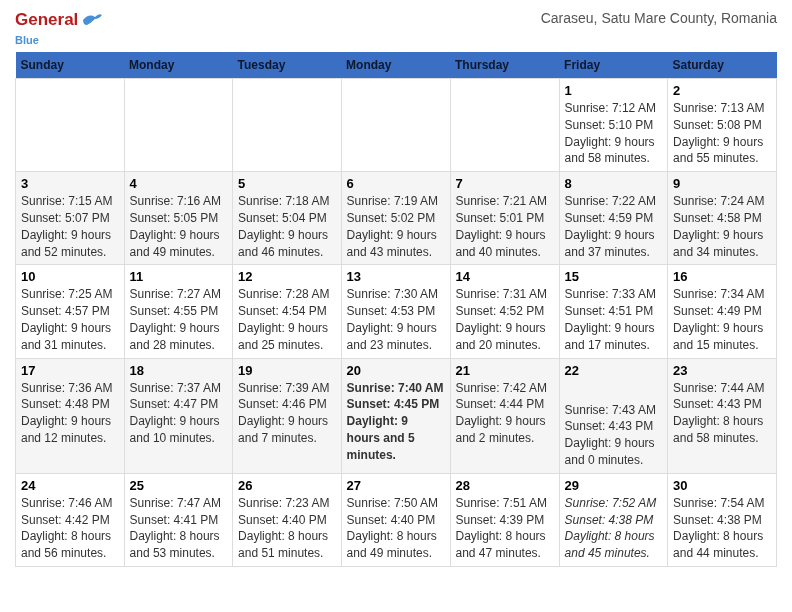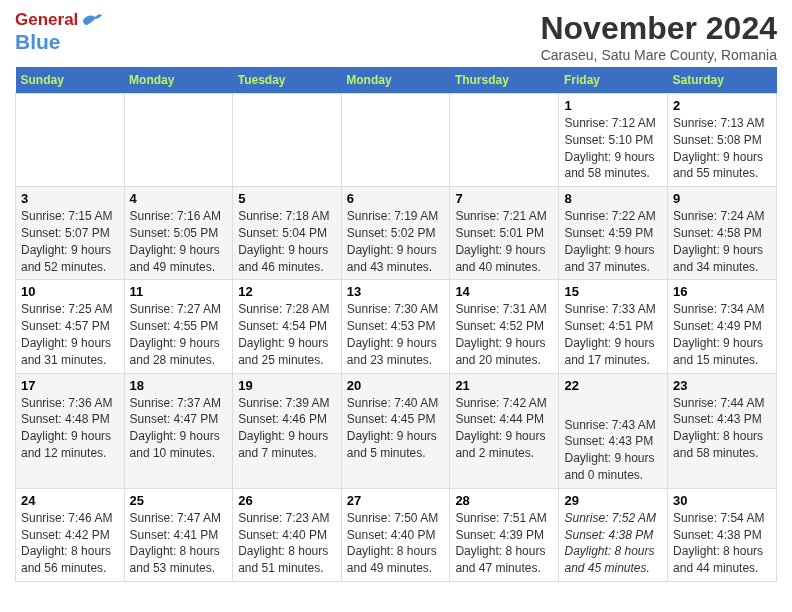--- a/index.html
+++ b/index.html
@@ -28,21 +28,21 @@
       font-size: 14px;
       color: #555;
     }
     table {
       width: 100%;
       border-collapse: collapse;
       font-size: 11px;
     }
     thead tr th {
       background: #3a6fc4;
-      color: #bef264;
+      color: #0f172a;
       text-align: left;
       padding: 6px 5px;
       font-size: 12px;
       font-weight: bold;
     }
     tbody tr td {
       border: 1px solid #ddd;
       vertical-align: top;
       padding: 4px 5px;
       width: 113px;
@@ -70,21 +70,21 @@
       display: flex;
       align-items: center;
     }
     .logo-general {
       color: #b91c1c;
       font-size: 17px;
       font-weight: bold;
     }
     .logo-blue-text {
       color: #4a90d9;
-      font-size: 21px;
+      font-size: 11px;
       font-weight: bold;
     }
     .bird-svg {
       margin-left: 3px;
     }
   </style>
 </head>
 <body>
 
 <div class="header-section">
@@ -95,21 +95,20 @@
         <svg class="bird-svg" width="22" height="18" viewBox="0 0 22 18">
           <path d="M2,9 Q8,2 14,6 Q18,2 21,4 Q18,8 14,8 Q10,12 6,14 Q2,14 2,9Z" fill="#4a90d9"></path>
         </svg>
       </div>
       <div>
         <span class="logo-blue-text">Blue</span>
       </div>
     </div>
   </div>
   <div class="title-section">
-    <div class="month-title">November 2024</div>
     <div class="location-subtitle">Caraseu, Satu Mare County, Romania</div>
   </div>
 </div>
 
 <table>
   <thead>
     <tr>
     <th>Sunday</th>
         <th>Monday</th>
         <th>Tuesday</th>
@@ -241,21 +240,21 @@
 Daylight: 9 hours and 10 minutes.</div>
         </td>
         <td>
           <span class="day-number">19</span>
           <div class="day-info" style="white-space: pre-line;">Sunrise: 7:39 AM
 Sunset: 4:46 PM
 Daylight: 9 hours and 7 minutes.</div>
         </td>
         <td>
           <span class="day-number">20</span>
-          <div class="day-info" style="white-space: pre-line;">Sunrise: 7:40 AM
+          <div class="day-info" style="white-space: pre-line; font-weight: bold;">Sunrise: 7:40 AM
 Sunset: 4:45 PM
 Daylight: 9 hours and 5 minutes.</div>
         </td>
         <td>
           <span class="day-number">21</span>
           <div class="day-info" style="white-space: pre-line;">Sunrise: 7:42 AM
 Sunset: 4:44 PM
 Daylight: 9 hours and 2 minutes.</div>
         </td>
         <td>

